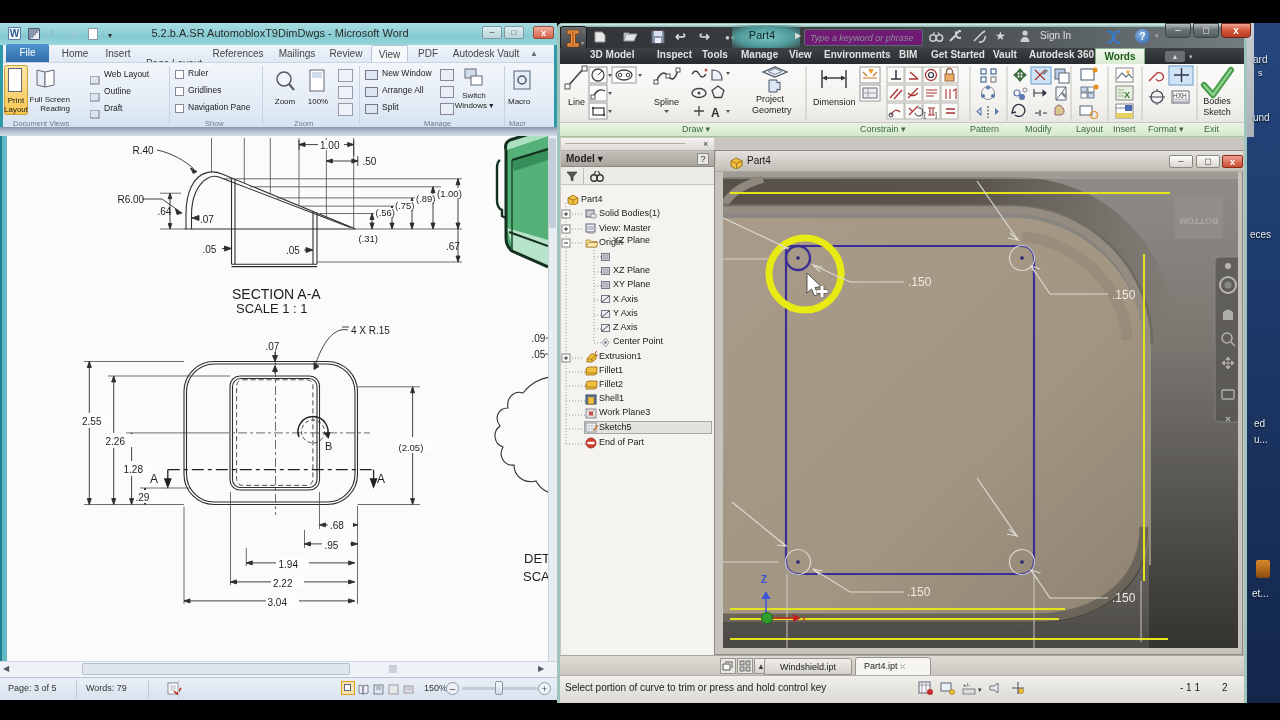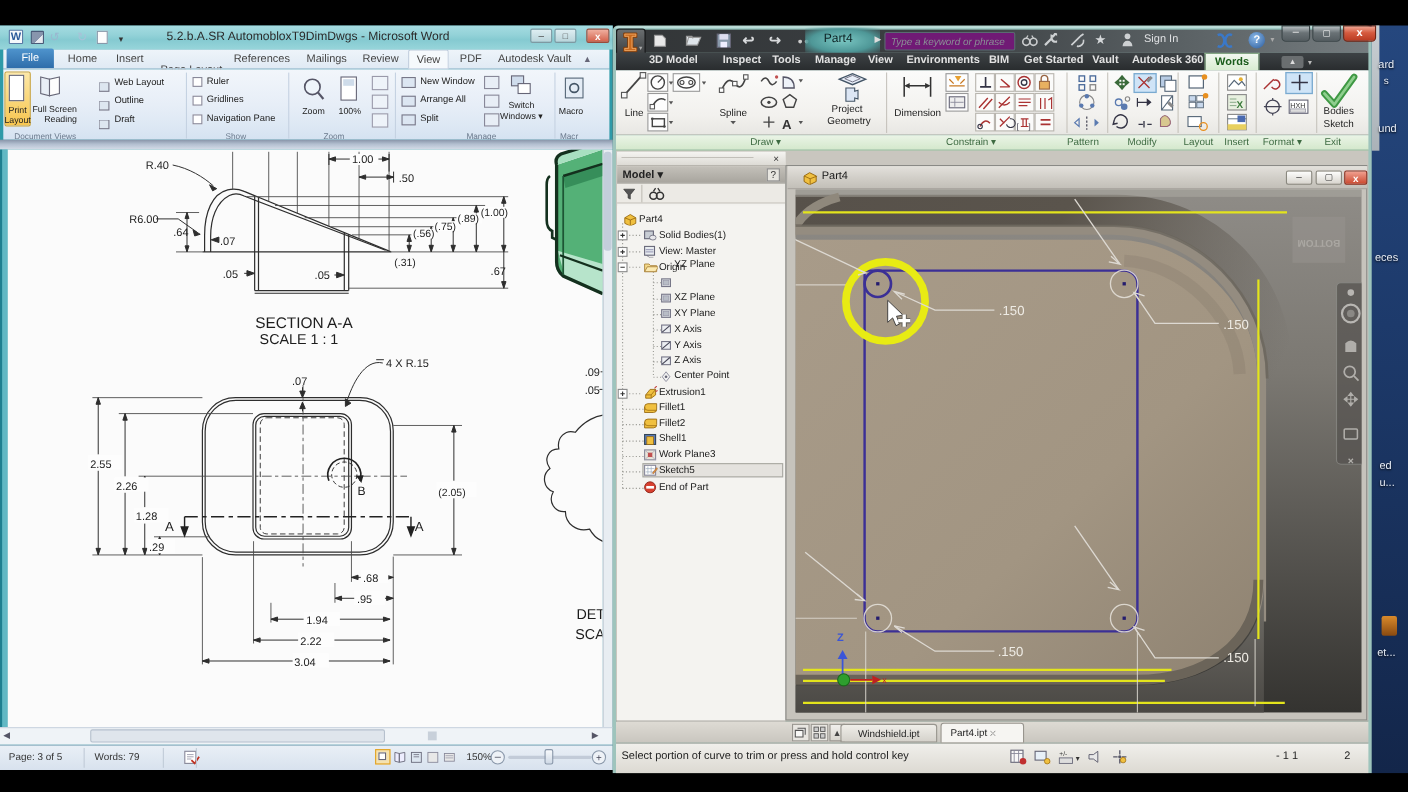--- a/index.html
+++ b/index.html
@@ -1034,20 +1034,20 @@
             <text x="16" y="12" font-size="7" fill="#333">▾</text>
           </svg></div>
       <div class="abs" style="left:428px;top:4px;width:16px;height:16px;"><svg width="16" height="16">
             <path d="M2 6 h4 l4 -3 v10 l-4 -3 h-4 z" fill="#e8e8e8" stroke="#556" stroke-width="0.8"></path>
           </svg></div>
       <div class="abs" style="left:450px;top:4px;width:16px;height:16px;"><svg width="16" height="16">
             <path d="M8 2 v4 M8 10 v4 M2 8 h4 M10 8 h4" stroke="#556" stroke-width="1.2"></path>
             <circle cx="8" cy="8" r="1.5" fill="#556"></circle>
             <circle cx="11" cy="11" r="2.5" fill="#f0c040" stroke="#a07010" stroke-width="0.7"></circle>
           </svg></div>
-      <div class="abs" style="left:600px;top:6px;width:40px;height:14px;color:#222;font-size:10px;">- 1 1</div>
+      <div class="abs" style="left:620px;top:6px;width:40px;height:14px;color:#222;font-size:10px;">- 1 1</div>
       <div class="abs" style="left:662px;top:6px;width:20px;height:14px;color:#222;font-size:10px;">2</div>
     </div>
   </div>
 
   <div class="abs" style="left:0;top:0;width:1280px;height:23px;background:#000;"></div>
   <div class="abs" style="left:0;top:703px;width:1280px;height:17px;background:#000;"></div>
 </div>
 
 </body></html>

